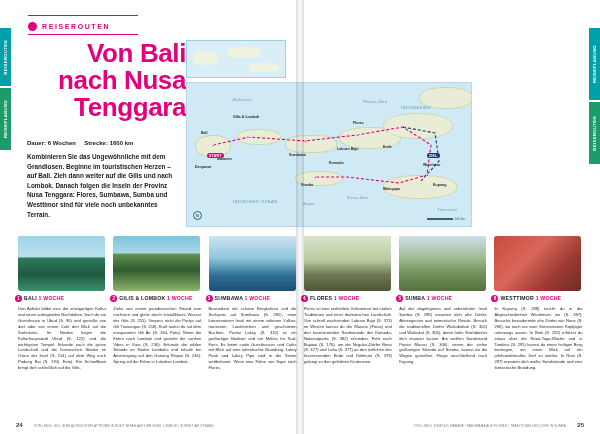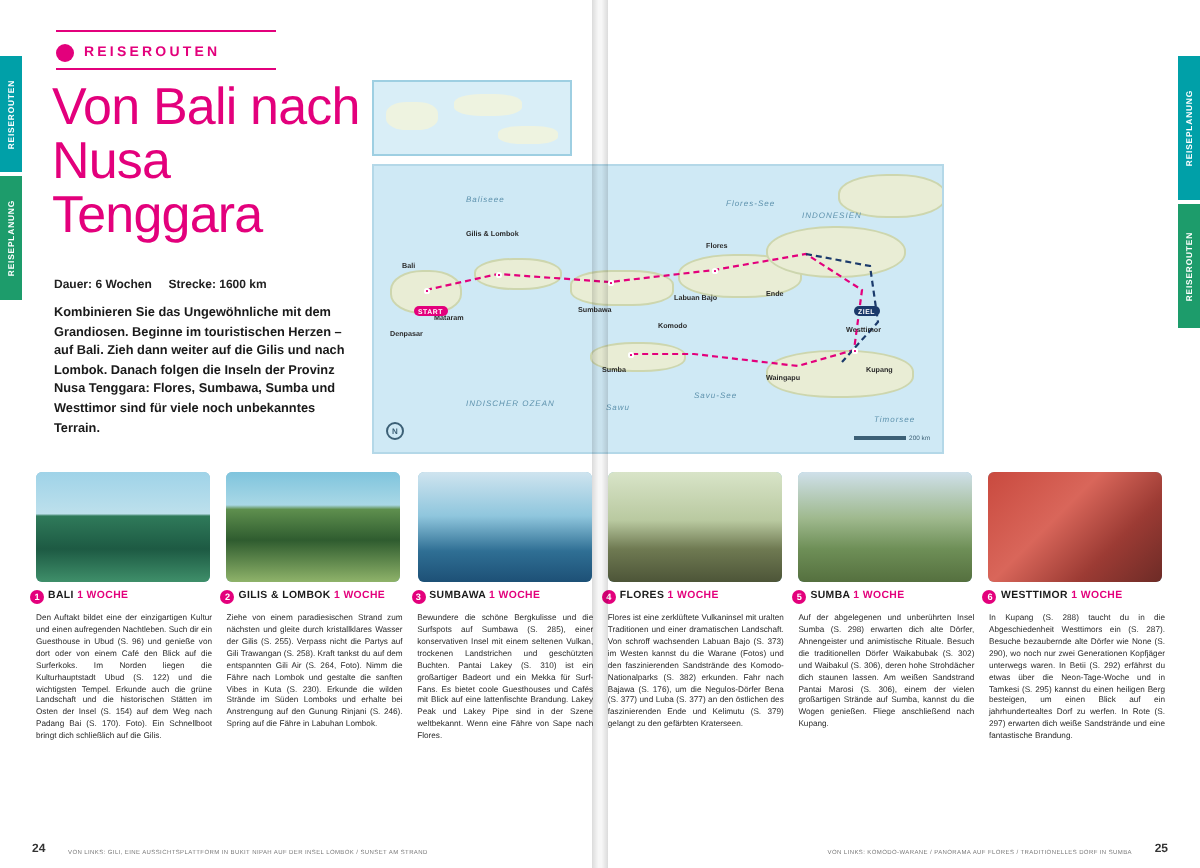--- a/index.html
+++ b/index.html
@@ -47,22 +47,23 @@
   }
   .rule-top {
     position:absolute; left:28px; top:15px; width:110px; height:1.2px; background:#e3007c;
   }
   .rule-bot {
     position:absolute; left:28px; top:34px; width:110px; height:1.2px; background:#e3007c;
   }
 
   h1.title {
     position:absolute; left:26px; top:40px; width:160px; margin:0;
-    font-size:26px; line-height:1.03; font-weight:normal; color:#e3007c;
+    font-size:26px; line-height:1.03; font-weight:bold; color:#e3007c;
     letter-spacing:-0.4px;
+    text-align:right;
   }
 
   .meta {
     position:absolute; left:27px; top:140px; width:165px;
     font-size:6px; color:#222; font-weight:bold;
   }
 
   .intro {
     position:absolute; left:27px; top:152px; width:148px;
     font-size:6.4px; line-height:1.5; color:#1a1a1a; font-weight:bold;

